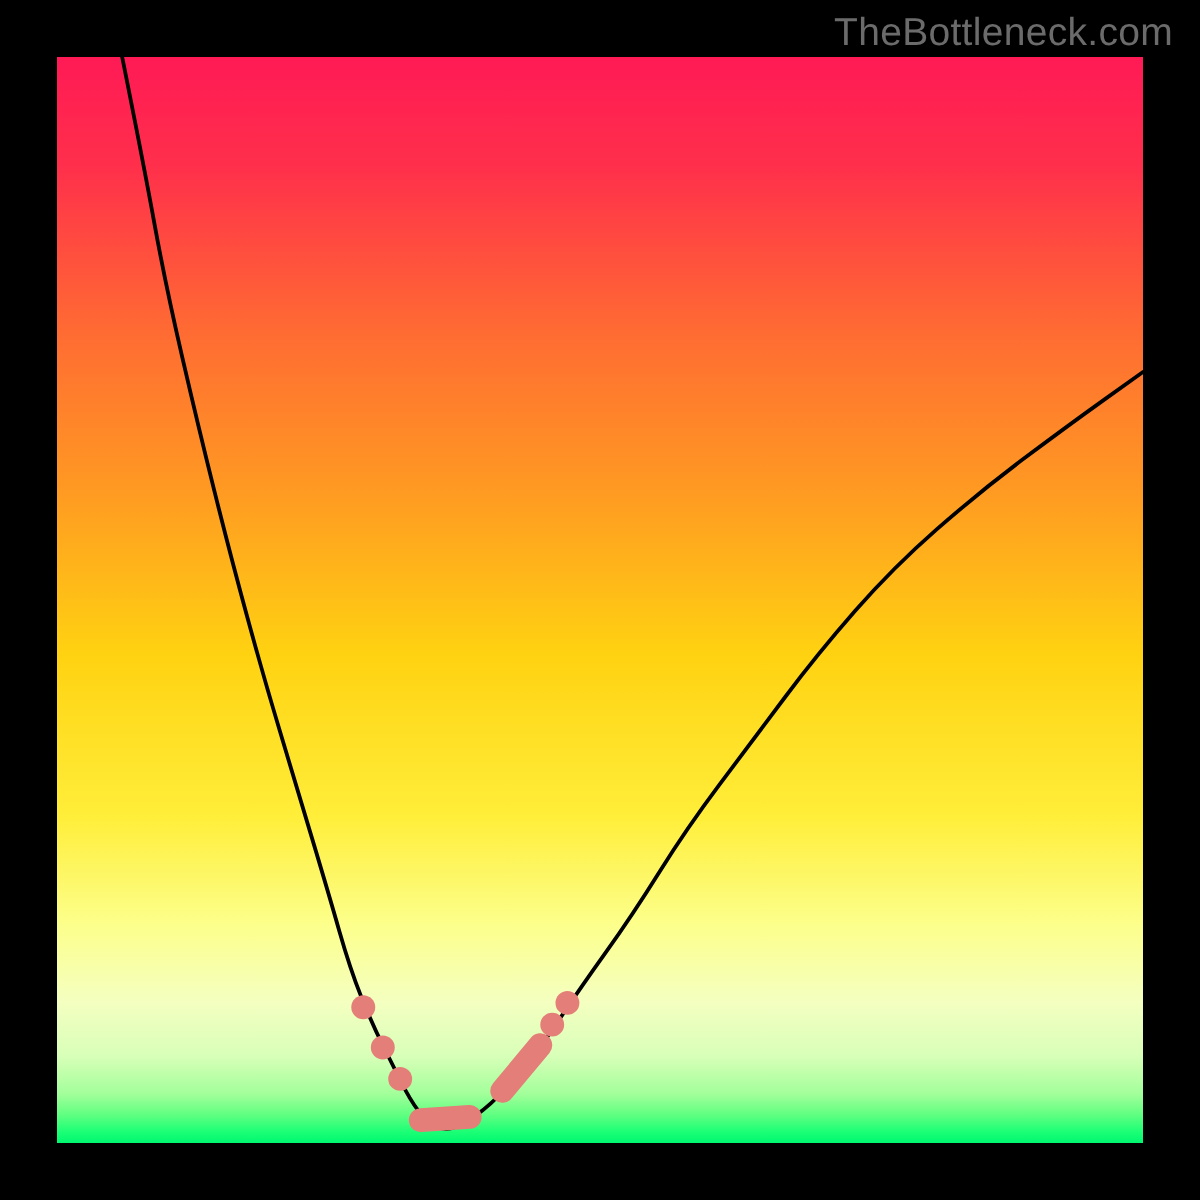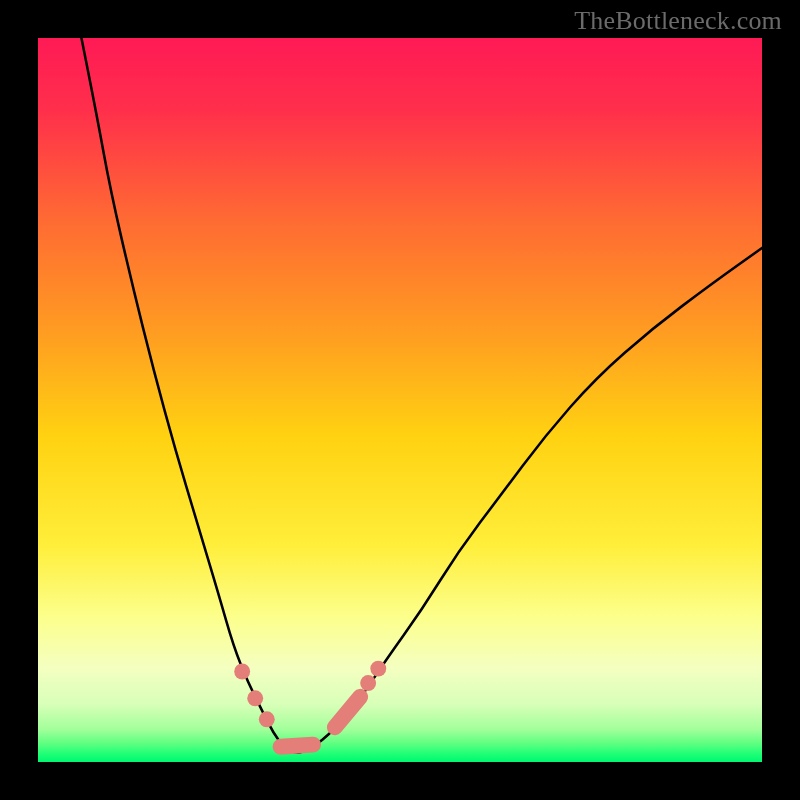--- a/index.html
+++ b/index.html
@@ -41,21 +41,20 @@
     height: 724px;
   }
   .watermark {
     position: absolute;
     top: 6px;
     right: 18px;
     font-size: 26px;
     color: #6b6b6b;
     font-weight: 400;
     letter-spacing: 0.2px;
-    font-family: Liberation Serif, serif;
   }
 </style>
 </head>
 <body>
 
 <div class="frame">
 
   <div class="plot-area">
     <svg class="gradient" viewBox="0 0 100 100" preserveAspectRatio="none">
       <defs>

